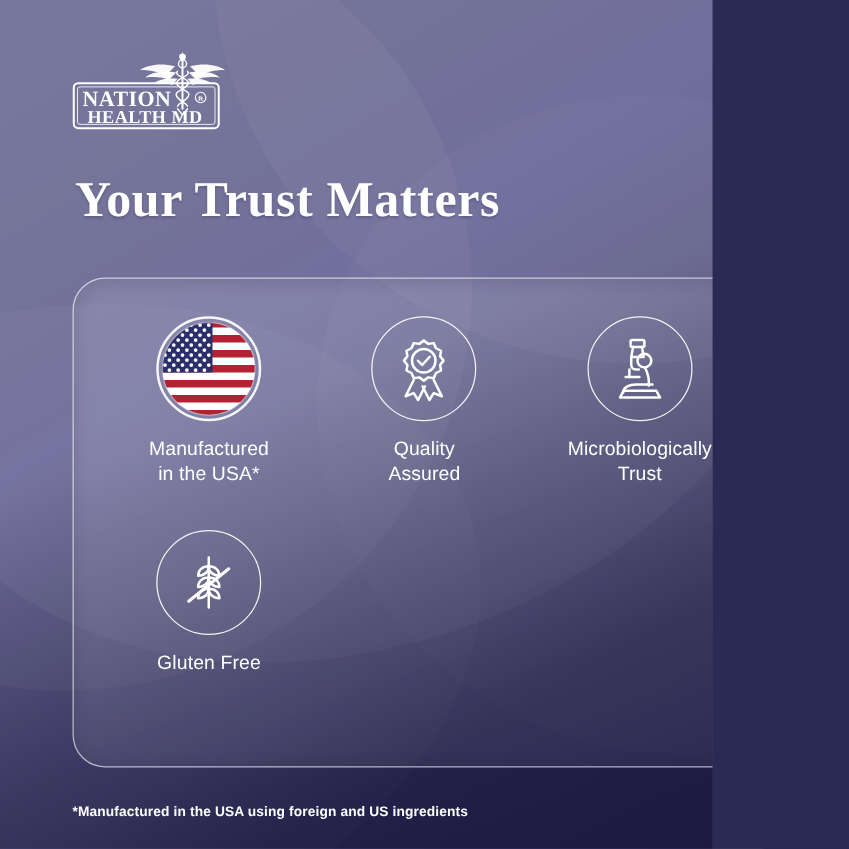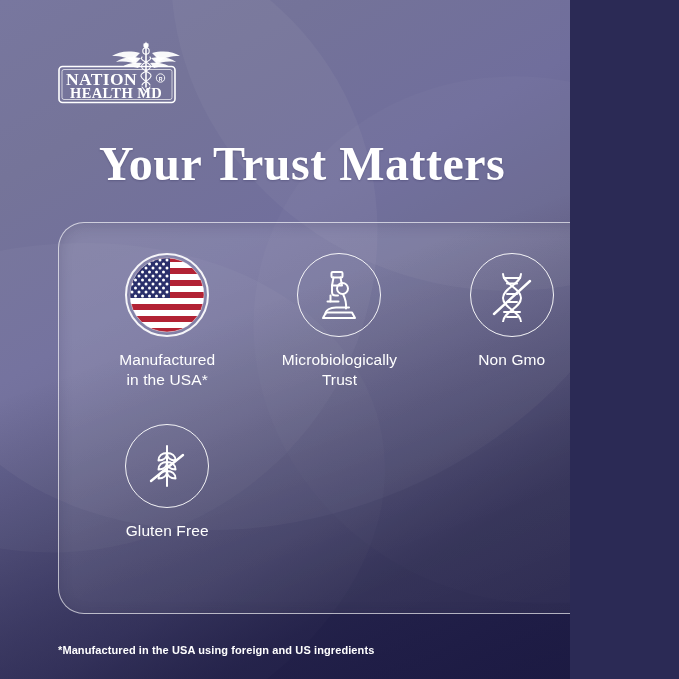--- a/index.html
+++ b/index.html
@@ -67,27 +67,26 @@
   .logo-wrap {
     position:absolute; left:56px; top:40px;
     width:150px; height:66px;
   }
   .logo-svg { display:block; width:150px; height:66px; }
 
   
   .headline {
     position:absolute; left:60px; top:139px;
     font-family:"Liberation Serif", "DejaVu Serif", serif;
-    font-size:48px;
+    font-size:40px;
     font-weight:700;
     color:#ffffff;
     letter-spacing:0.5px;
     line-height:1.05;
     text-shadow:0 1px 2px rgba(30,28,70,0.25);
-    margin-left:39px;
   }
 
   
   .card {
     position:absolute;
     left:58px; top:222px;
     width:563px; height:392px;
     border-radius:26px;
     border:1.5px solid rgba(255,255,255,0.62);
     background:linear-gradient(160deg, rgba(255,255,255,0.135) 0%, rgba(255,255,255,0.105) 45%, rgba(255,255,255,0.065) 100%);
@@ -270,20 +269,35 @@
               </g>
             </g>
           </g>
           <circle cx="39" cy="39" r="37" fill="none" stroke="rgba(255,255,255,0.35)" stroke-width="1"></circle>
         </svg>
       </div>
       <div class="badge-label">Manufactured
 in the USA*</div>
     </div>
 
+    <div class="badge">
+      <div class="badge-ring">
+        <svg width="54" height="54" viewBox="0 0 54 54" fill="none" stroke="#ffffff" stroke-width="2" stroke-linecap="round" stroke-linejoin="round">
+
+          <path d="M19 36 L12.5 49 L19 46.5 L22.5 52 L28 41"></path>
+          <path d="M35 36 L41.5 49 L35 46.5 L31.5 52 L26 41"></path>
+
+          <path d="M27 4.5 l3.6 2.6 4.4-.6 1.8 4.1 4 2 -.7 4.4 2.7 3.5 -2.7 3.5 .7 4.4 -4 2 -1.8 4.1 -4.4-.6 -3.6 2.6 -3.6-2.6 -4.4 .6 -1.8-4.1 -4-2 .7-4.4 -2.7-3.5 2.7-3.5 -.7-4.4 4-2 1.8-4.1 4.4 .6z"></path>
+          <circle cx="27" cy="20.6" r="9.4"></circle>
+          <path d="M22.4 20.6 l3.3 3.4 6.1-6.6"></path>
+        </svg>
+      </div>
+      <div class="badge-label">Quality
+Assured</div>
+    </div>
 
     <div class="badge">
       <div class="badge-ring">
         <svg width="54" height="54" viewBox="0 0 54 54" fill="none" stroke="#ffffff" stroke-width="2" stroke-linecap="round" stroke-linejoin="round">
 
           <rect x="19.5" y="4" width="11" height="5.5" rx="1.2"></rect>
           <path d="M21.5 9.5 L20 17.5 L30 17.5 L28.5 9.5"></path>
 
           <path d="M20 17.5 L20 24 C20 26 21.5 27.5 23.5 27.5 L26 27.5"></path>
           <circle cx="30.5" cy="20.5" r="5.5"></circle>
@@ -294,39 +308,20 @@
           <path d="M18.5 27.5 L18.5 33.5"></path>
 
           <path d="M13.5 46 C13.5 42 18 39.5 24 39.5 L37 39.5"></path>
           <path d="M11 50 L43 50 L40 44.5 L14 44.5 Z"></path>
         </svg>
       </div>
       <div class="badge-label">Microbiologically
 Trust</div>
     </div>
 
-    <div class="badge">
-      <div class="badge-ring">
-        <svg width="54" height="54" viewBox="0 0 54 54" fill="none" stroke="#ffffff" stroke-width="2" stroke-linecap="round" stroke-linejoin="round">
-
-          <path d="M18 6 C18 16 36 20 36 30 C36 40 18 44 18 54"></path>
-          <path d="M36 6 C36 16 18 20 18 30 C18 40 36 44 36 54"></path>
-
-          <path d="M19 10 L35 10"></path>
-          <path d="M22 15.5 L32 15.5"></path>
-          <path d="M22 26 L32 26"></path>
-          <path d="M22 34 L32 34"></path>
-          <path d="M19 44 L35 44"></path>
-          <path d="M22 49 L32 49"></path>
-
-          <path d="M9 46 L45 13" stroke-width="2.4"></path>
-        </svg>
-      </div>
-      <div class="badge-label">Non Gmo</div>
-    </div>
 
     <div class="badge">
       <div class="badge-ring">
         <svg width="54" height="54" viewBox="0 0 54 54" fill="none" stroke="#ffffff" stroke-width="2" stroke-linecap="round" stroke-linejoin="round">
 
           <path d="M27 7 L27 47"></path>
 
           <path d="M27 14 C22 14 18.5 17 18.5 21.5 C23.5 21.5 27 18.5 27 14 Z"></path>
           <path d="M27 14 C32 14 35.5 17 35.5 21.5 C30.5 21.5 27 18.5 27 14 Z"></path>
           <path d="M27 23 C22 23 18.5 26 18.5 30.5 C23.5 30.5 27 27.5 27 23 Z"></path>

